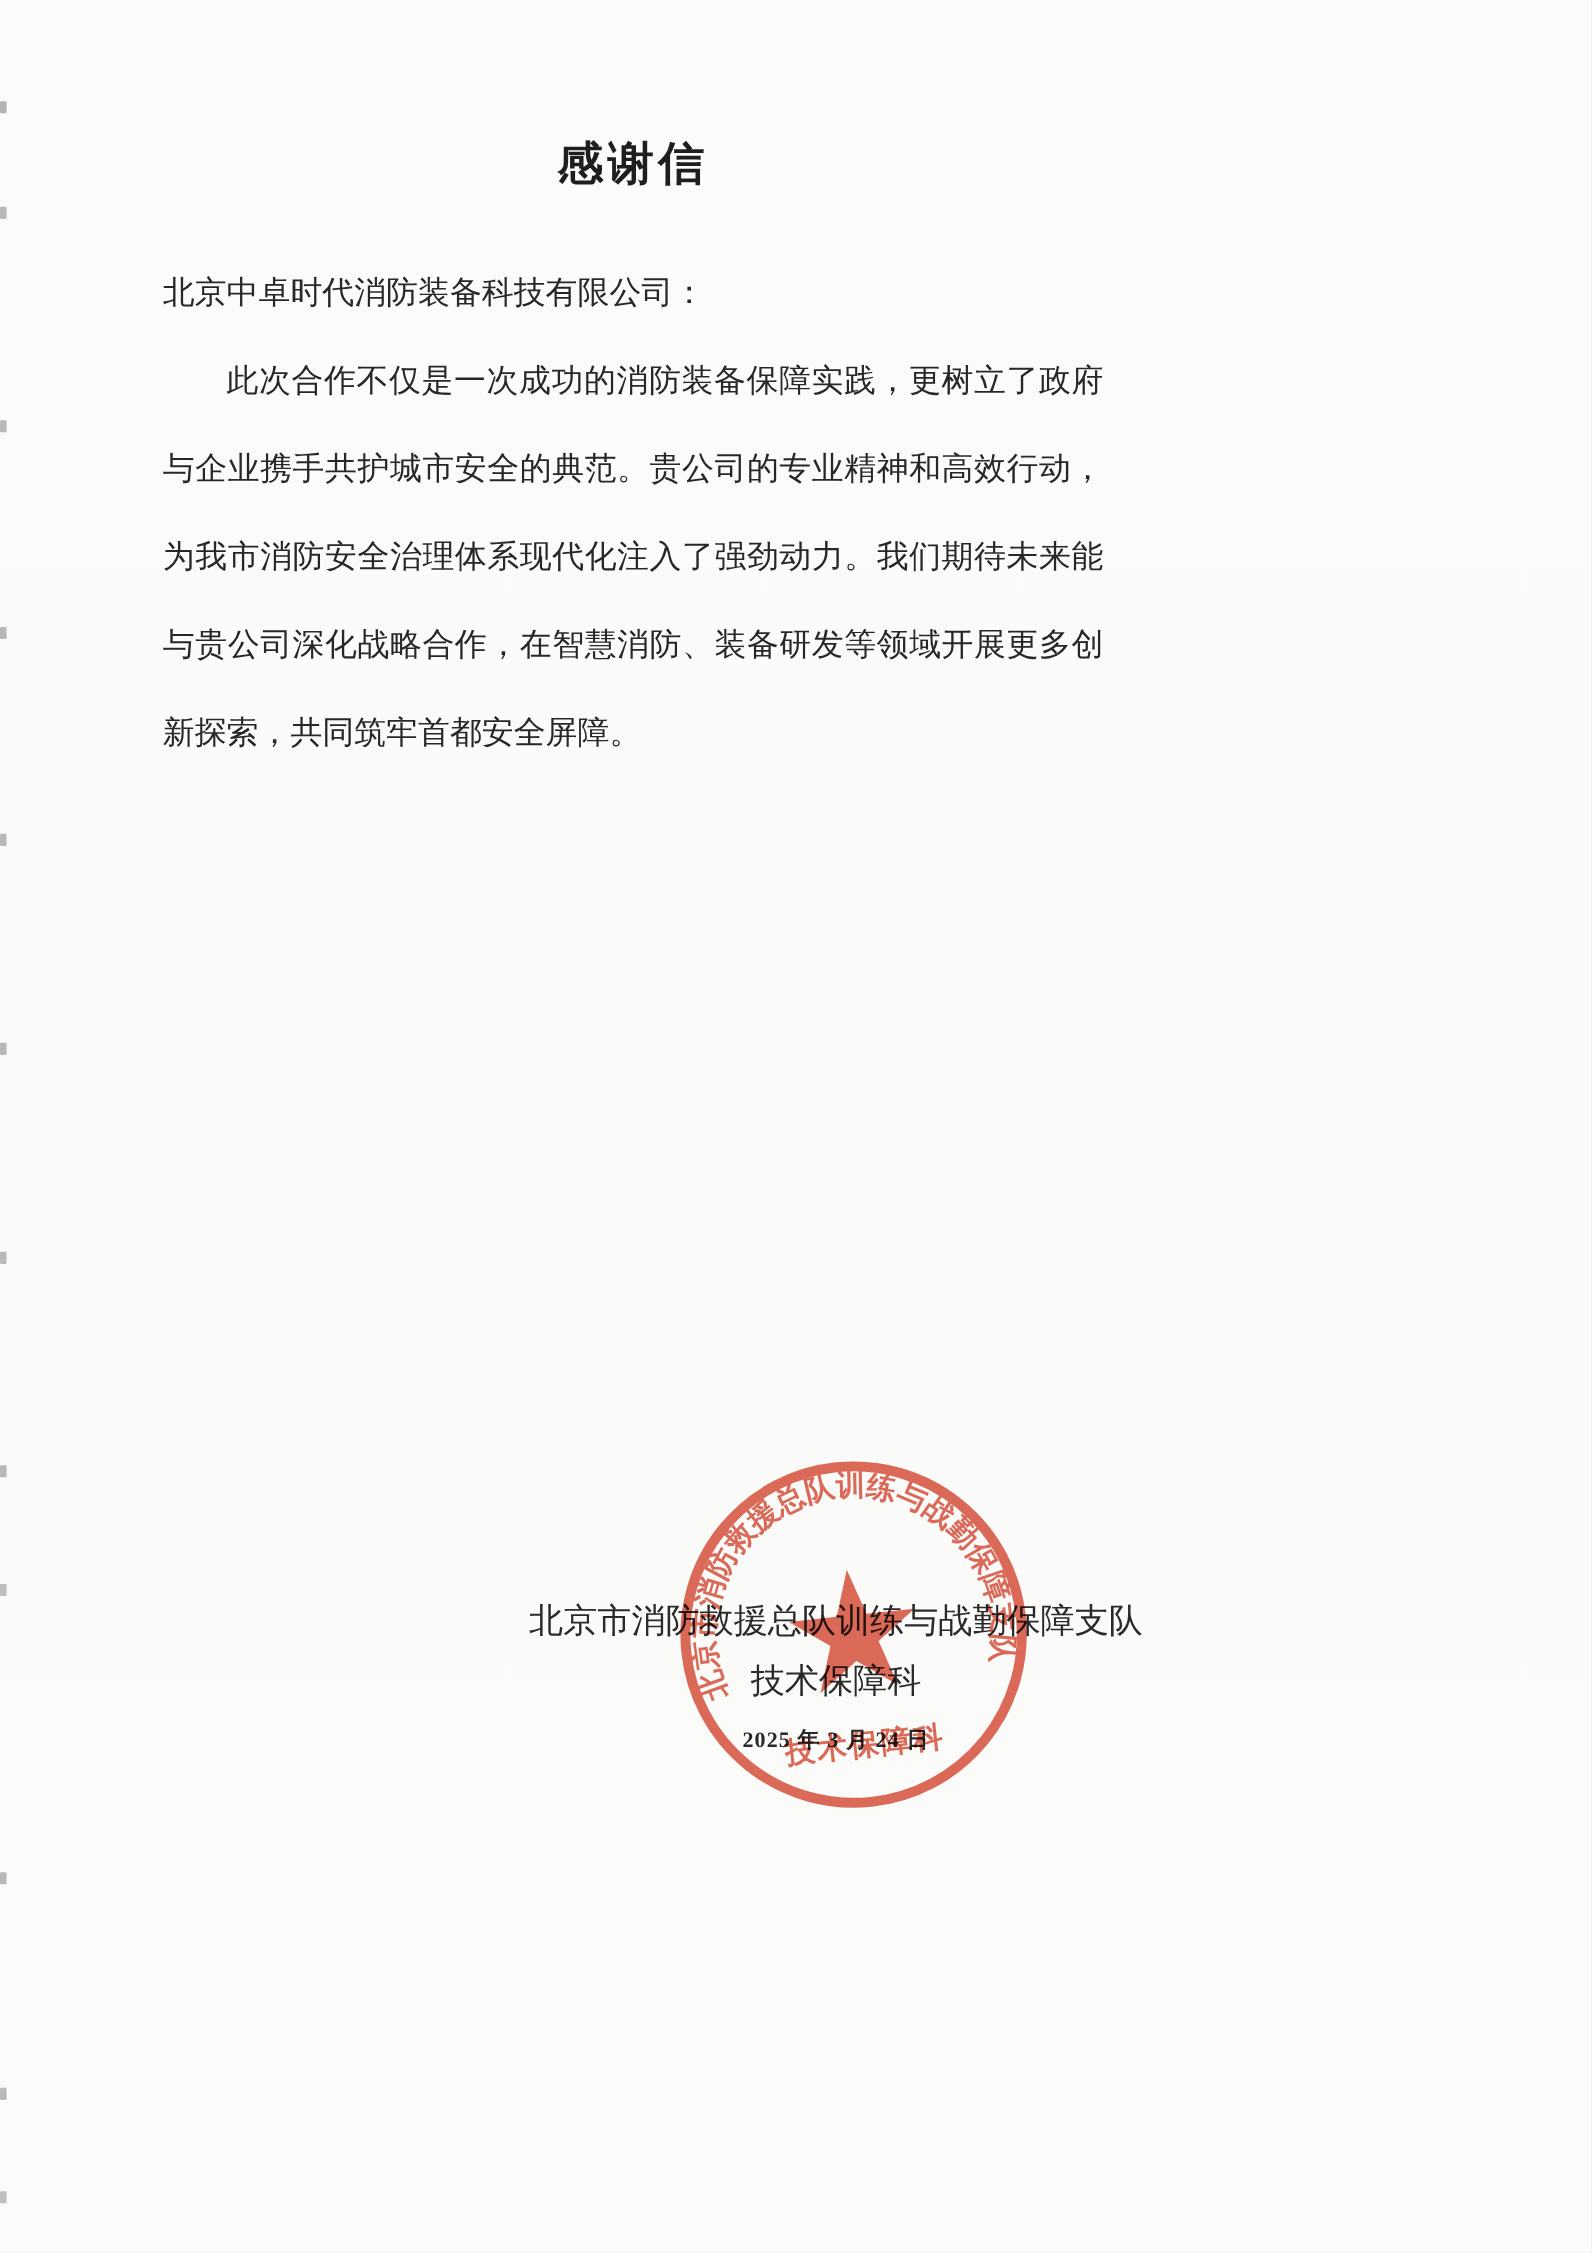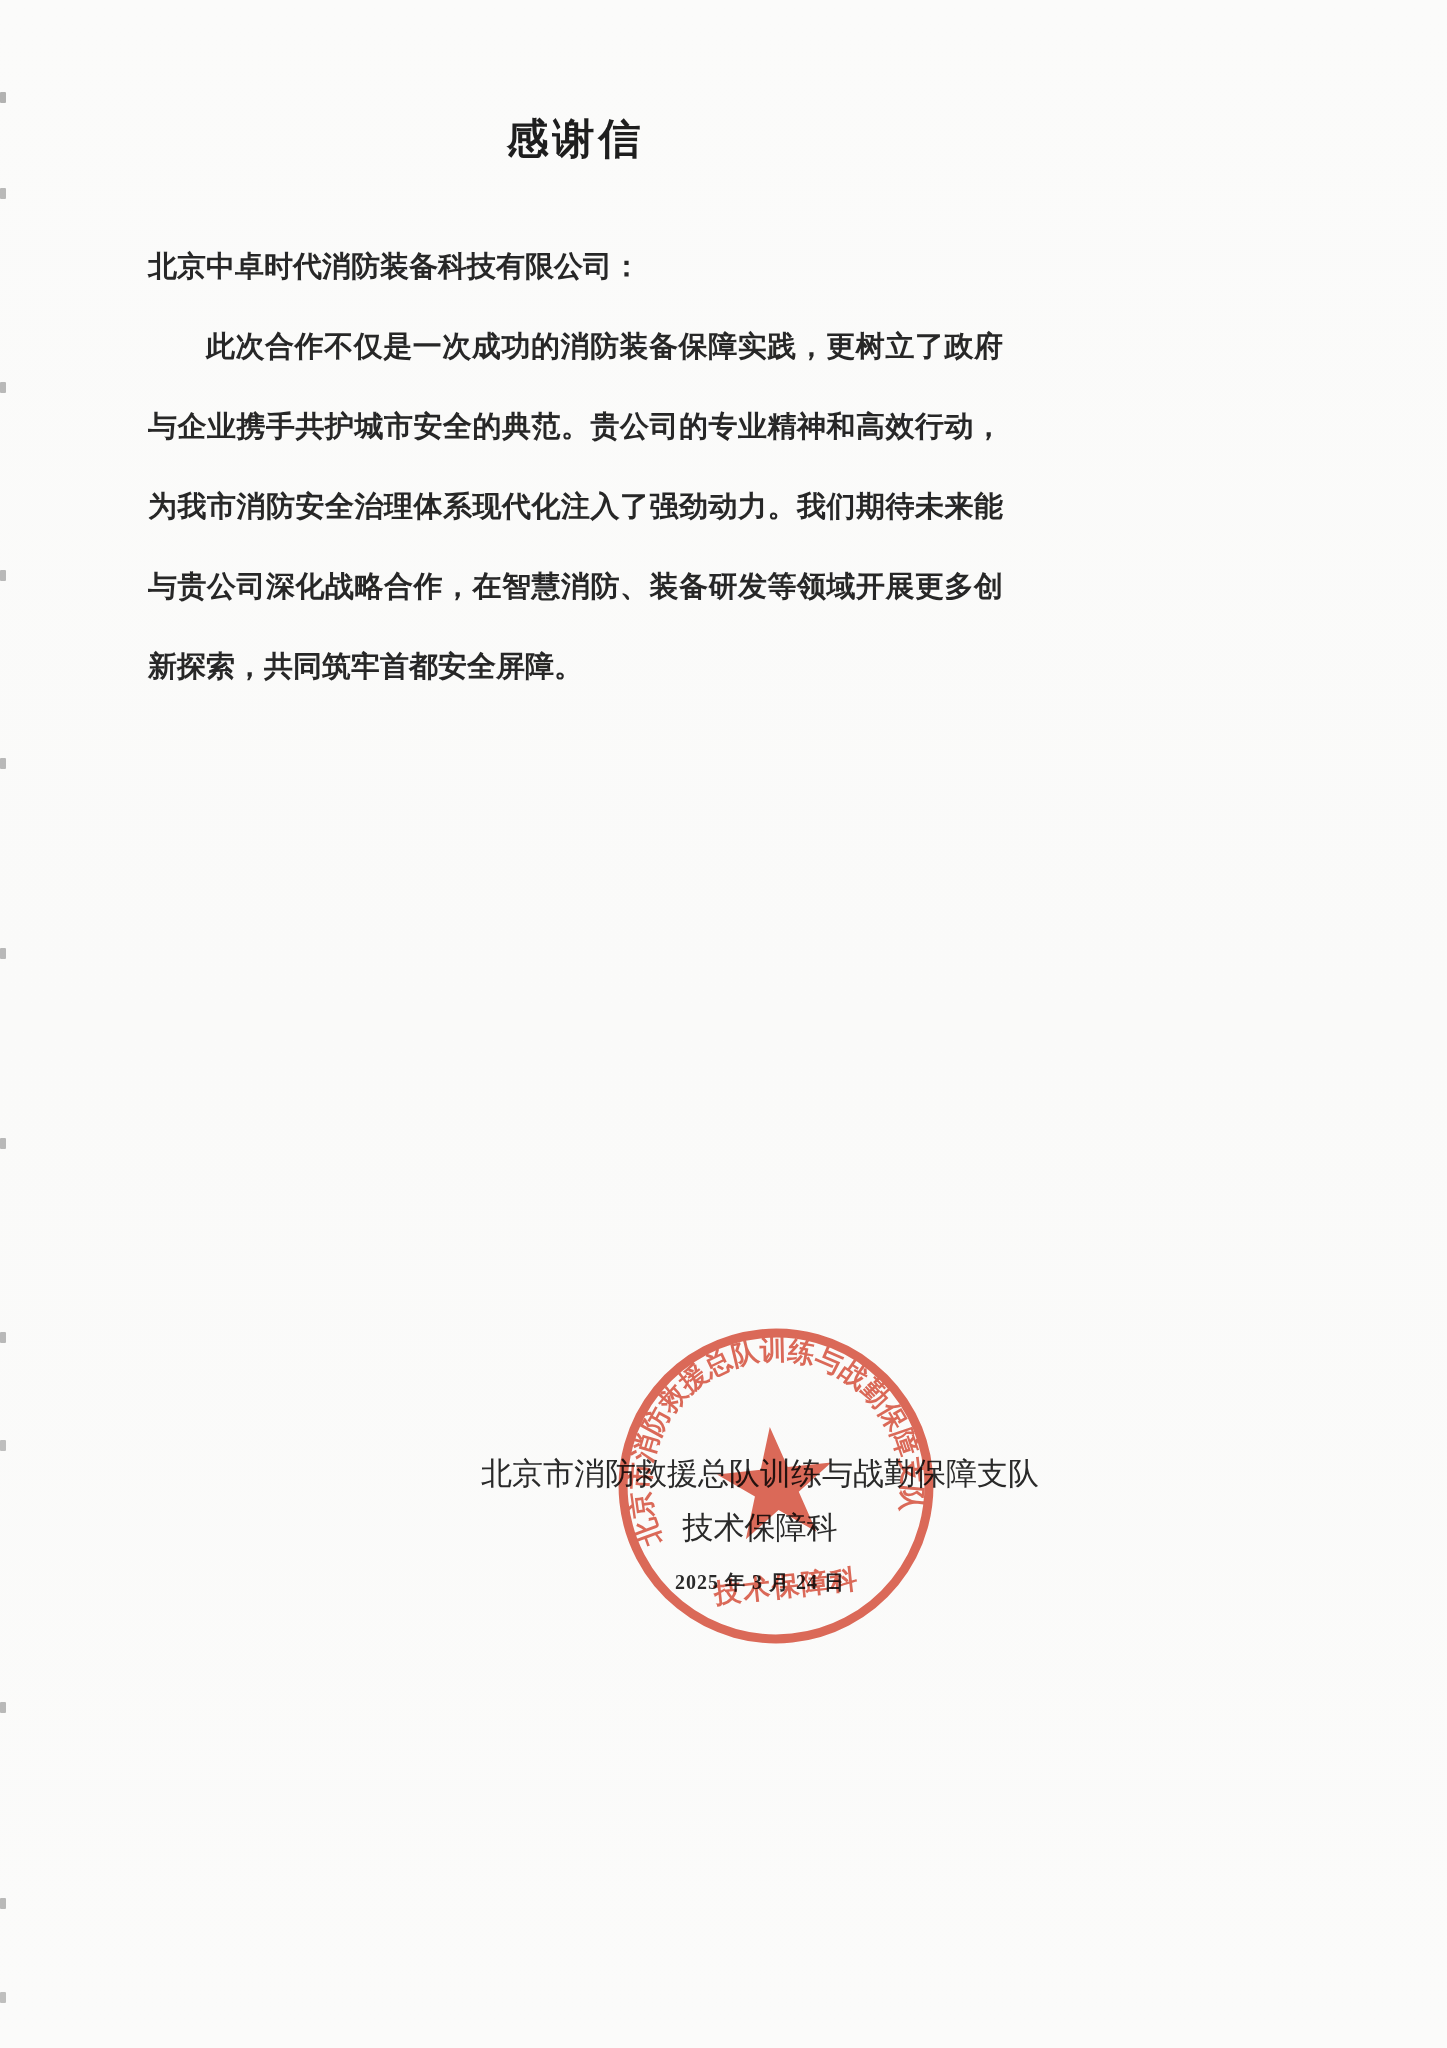--- a/index.html
+++ b/index.html
@@ -6,32 +6,31 @@
   .page{
     position:relative;
     width:1447px;height:2048px;
     margin:0 auto;
     background:linear-gradient(180deg,#fbfbfa 0%,#fafaf9 50%,#fbfbfa 100%);
     overflow:hidden;
     font-family:"Liberation Serif","DejaVu Serif",serif;
     color:#272727;
   }
   .letter-title{
-    position:absolute;top:114px;left:148px;width:855px;
+    position:absolute;top:124px;left:148px;width:855px;
     text-align:center;
     font-family:"DejaVu Sans","Liberation Sans",sans-serif;
     font-weight:bold;font-size:42px;line-height:50px;
     letter-spacing:4px;color:#1e1e1e;
   }
   .letter-body{
     position:absolute;top:226px;left:148px;width:855px;
     font-size:29px;line-height:80px;
     text-align:justify;text-justify:inter-character;
     color:#272727;
-    font-weight:bold;
   }
   .letter-body p{margin:0;padding:0;}
   .para{text-indent:2em;}
   .signature{
     position:absolute;top:1447px;left:448px;width:624px;
     text-align:center;font-size:31px;line-height:54px;color:#2a2a2a;
   }
   .signature .sig-date{font-size:20px;letter-spacing:1px;font-weight:bold;}
   .seal{
     position:absolute;left:608px;top:1318px;width:336px;height:336px;

